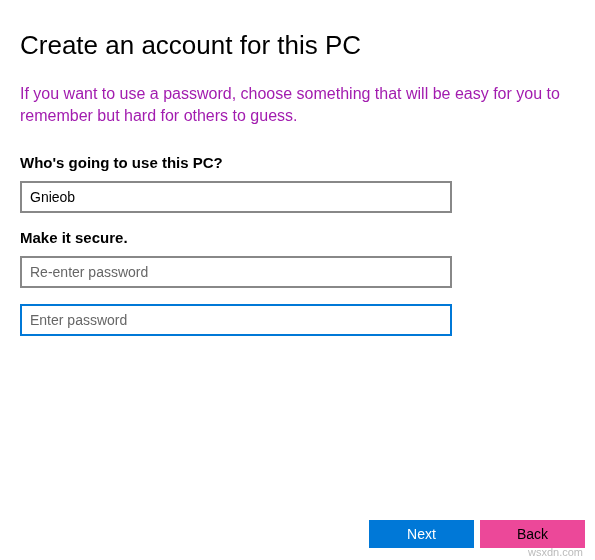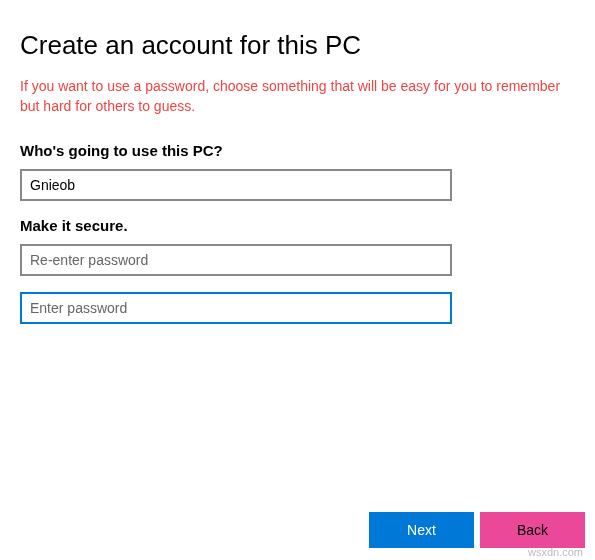--- a/index.html
+++ b/index.html
@@ -15,25 +15,25 @@
       position: relative;
       overflow: hidden;
     }
     .container {
       padding: 30px 20px 0 20px;
     }
     .page-title {
       font-size: 26px;
       font-weight: 300;
       color: #000000;
-      margin-bottom: 16px;
+      margin-bottom: 22px;
     }
     .page-description {
-      font-size: 14px;
-      color: #ef4444;
+      font-size: 16px;
+      color: #a21caf;
       line-height: 1.4;
       margin-bottom: 26px;
       max-width: 560px;
     }
     .field-label {
       font-size: 15px;
       font-weight: 700;
       color: #000000;
       margin-bottom: 10px;
     }
@@ -62,21 +62,21 @@
     }
     .footer {
       position: absolute;
       bottom: 12px;
       right: 10px;
       display: flex;
       gap: 6px;
     }
     .btn {
       width: 105px;
-      height: 36px;
+      height: 28px;
       border: none;
       font-size: 14px;
       font-family: inherit;
       cursor: pointer;
       display: flex;
       align-items: center;
       justify-content: center;
     }
     .btn-primary {
       background: #0078d7;

